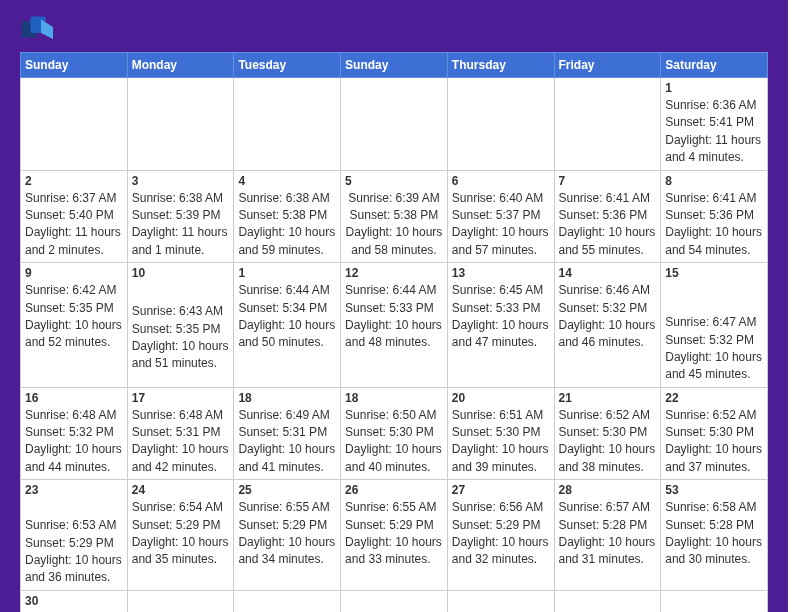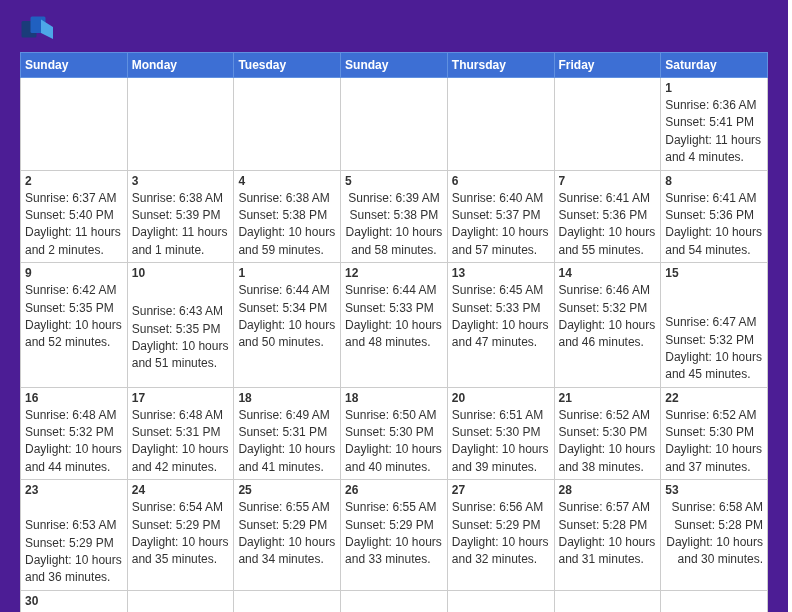--- a/index.html
+++ b/index.html
@@ -328,21 +328,21 @@
           </td>
           <td>
             <span class="day-num">28</span>
             <div class="day-info" style="white-space: pre-line;">Sunrise: 6:57 AM
 Sunset: 5:28 PM
 Daylight: 10 hours
 and 31 minutes.</div>
           </td>
           <td>
             <span class="day-num">53</span>
-            <div class="day-info" style="white-space: pre-line; text-align: right;">Sunrise: 6:58 AM
+            <div class="day-info" style="white-space: pre-line;">Sunrise: 6:58 AM
 Sunset: 5:28 PM
 Daylight: 10 hours
 and 30 minutes.</div>
           </td>
         </tr>
         <tr>
           <td>
             <span class="day-num">30</span>
             <div class="day-info" style="white-space: pre-line;">Sunrise: 6:59 AM
 Sunset: 5:28 PM

